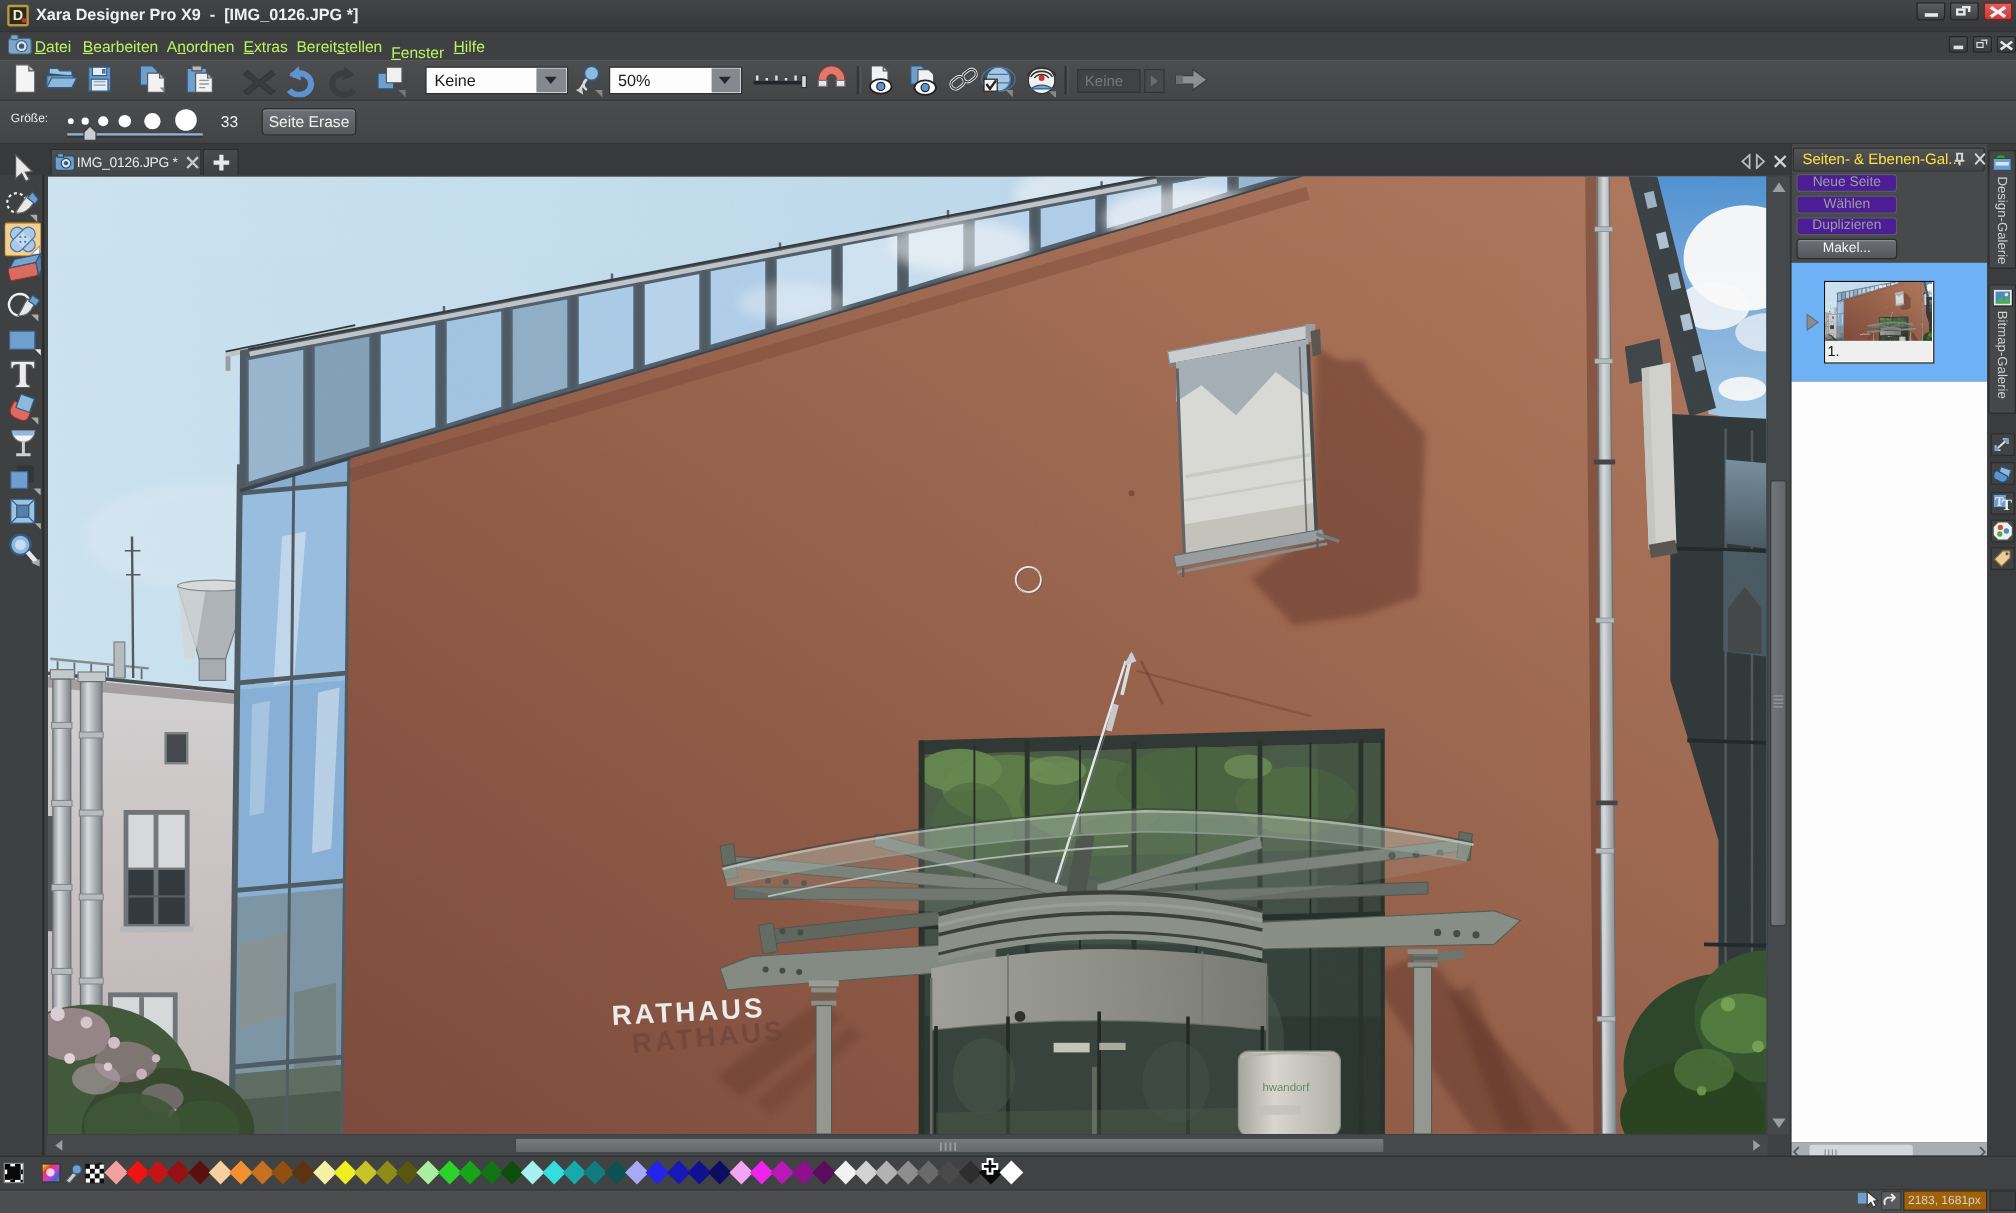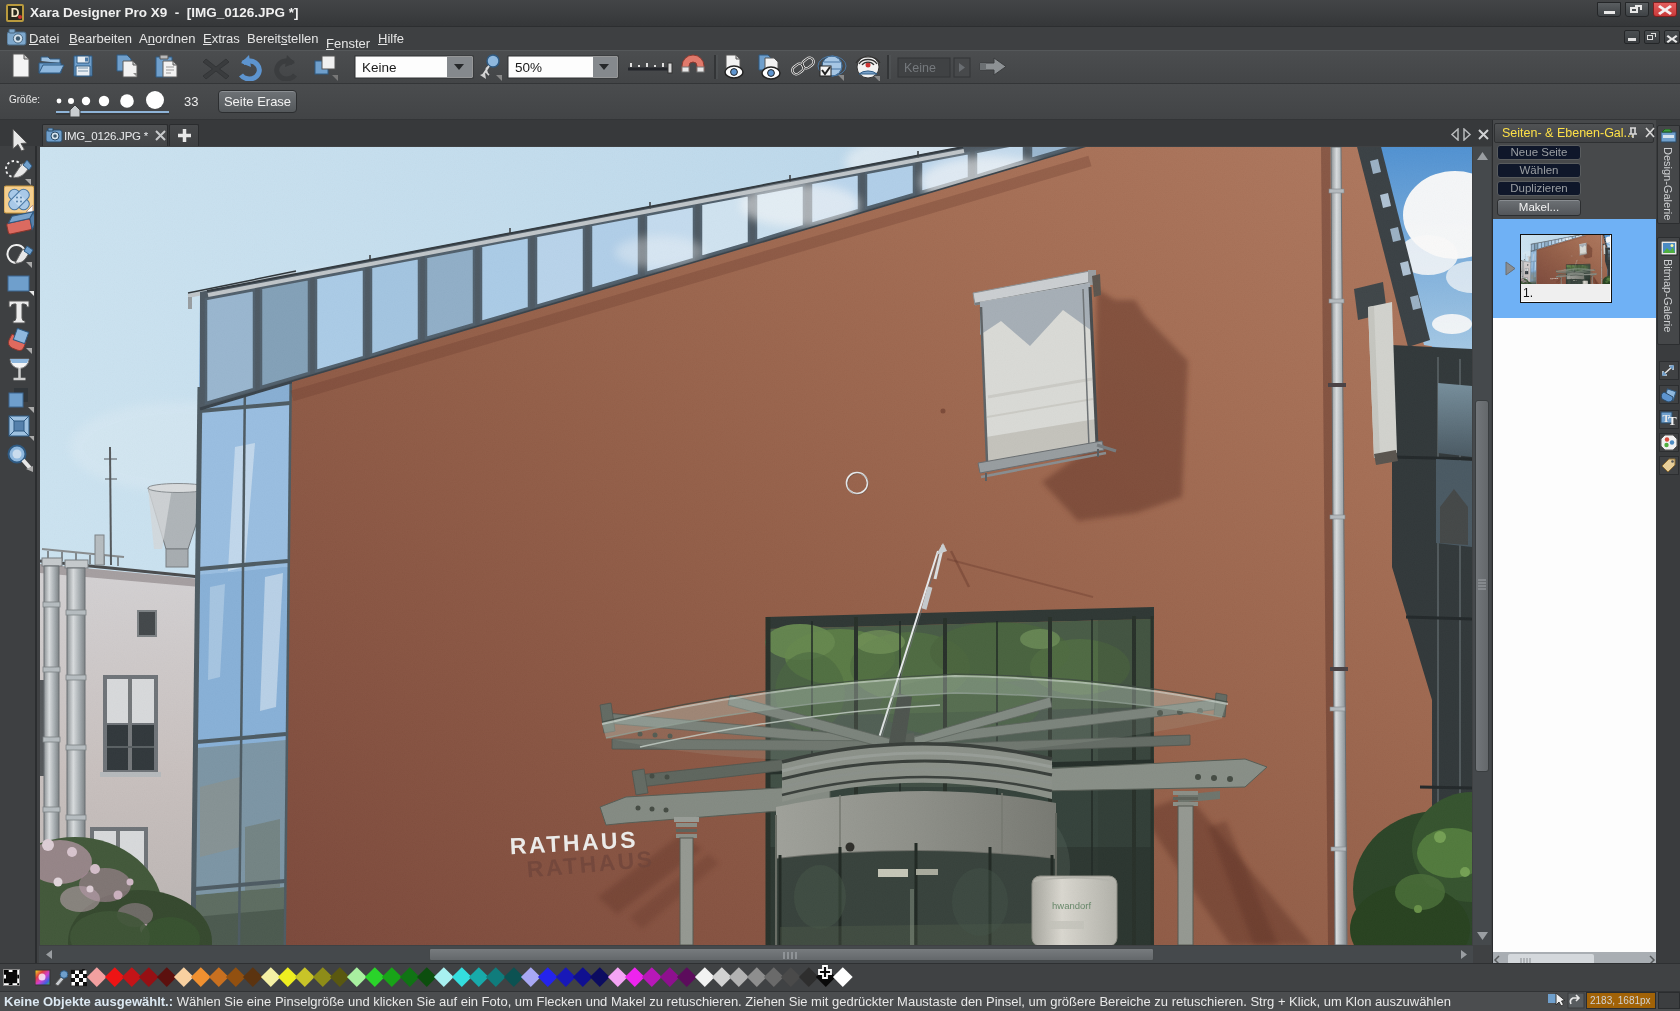--- a/index.html
+++ b/index.html
@@ -4,40 +4,40 @@
 html,body{margin:0;padding:0;width:1680px;height:1011px;overflow:hidden;background:#3c3e40;font-family:"Liberation Sans",sans-serif;}
 *{box-sizing:border-box;}
 .abs{position:absolute;}
 #app{position:relative;width:1680px;height:1011px;background:#3f4143;}
 
 #titlebar{left:0;top:0;width:1680px;height:27px;background:linear-gradient(#434547,#353739);border-bottom:1px solid #2c2e30;}
 #titletxt{left:30px;top:5px;color:#f0f0f0;font-size:13.5px;font-weight:bold;}
 .winbtn{top:2px;width:24px;height:15px;border-radius:0 0 3px 3px;background:linear-gradient(#5a5e61,#3e4245);border:1px solid #242628;color:#e8e8e8;}
 
 #menubar{left:0;top:27px;width:1680px;height:23px;background:#3e4042;}
-.menuitem{color:#e5e5e5;font-size:13px;}
+.menuitem{color:#bef264;font-size:13px;}
 .docbtn{top:30px;width:16px;height:14px;background:linear-gradient(#4a4e51,#3a3d40);border:1px solid #242628;border-radius:2px;}
 
 #tb1{left:0;top:50px;width:1680px;height:34px;background:linear-gradient(#4b4d4f,#434547);border-top:1px solid #55585a;border-bottom:1px solid #333537;}
 
 #tb2{left:0;top:84px;width:1680px;height:36px;background:linear-gradient(#4a4c4e,#424446);border-bottom:1px solid #333537;}
 
 #tabrow{left:0;top:120px;width:1680px;height:26px;background:#37393b;}
 #tab1{left:42px;top:124px;width:126px;height:22px;background:linear-gradient(#4e5052,#434547);border:1px solid #2a2c2e;border-bottom:none;border-radius:2px 2px 0 0;}
 #tabplus{left:169px;top:124px;width:30px;height:22px;background:linear-gradient(#47494b,#3e4042);border:1px solid #2a2c2e;border-bottom:none;border-radius:2px 2px 0 0;}
 
 #lbar{left:0;top:146px;width:37px;height:818px;background:#3e4042;border-right:2px solid #2b2d2f;}
 
 #vsb{left:1473px;top:147px;width:18px;height:798px;background:#45494c;}
 #hsb{left:39px;top:946px;width:1434px;height:17px;background:#45494c;}
 #hthumb{left:390px;top:2px;width:725px;height:13px;background:linear-gradient(#777b7e,#64686b);border-radius:2px;border:1px solid #44484a;}
 
 #rpanel{left:1492px;top:120px;width:164px;height:871px;background:#47494b;border-left:1px solid #2a2c2e;}
 #rpanelhead{left:1494px;top:123px;width:160px;height:20px;background:linear-gradient(#505254,#404244);border:1px solid #2e3032;border-radius:2px;}
-.rbtn{left:1497px;width:84px;height:15px;border:1px solid #595c5e;border-radius:3px;background:#0f172a;color:#9a9ea2;font-size:11.5px;text-align:center;line-height:13px;}
+.rbtn{left:1497px;width:84px;height:15px;border:1px solid #595c5e;border-radius:3px;background:#4c1d95;color:#9a9ea2;font-size:11.5px;text-align:center;line-height:13px;}
 #bluearea{left:1493px;top:219px;width:163px;height:99px;background:#6fb1f5;}
 #whitearea{left:1493px;top:318px;width:163px;height:634px;background:#fdfdfd;}
 #rscroll{left:1493px;top:952px;width:163px;height:16px;background:#a9aeb3;}
 
 #rstrip{left:1656px;top:120px;width:24px;height:871px;background:#3a3c3e;}
 .rtab{left:1657px;width:23px;background:#454749;border:1px solid #2c2e30;border-radius:2px 0 0 2px;}
 .rticon{left:1659px;width:20px;height:19px;background:#404244;border:1px solid #2c2e30;}
 .vtext{color:#cfd1d3;font-size:11px;writing-mode:vertical-rl;letter-spacing:0;}
 
 #palrow{left:0;top:963px;width:1680px;height:28px;background:#404244;border-top:1px solid #2e3032;}
@@ -475,21 +475,20 @@
 <div class="abs diamond" style="left:749.5px;background:#8e8e8e;"></div>
 <div class="abs diamond" style="left:766.9px;background:#6a6a6a;"></div>
 <div class="abs diamond" style="left:784.2px;background:#4a4a4a;"></div>
 <div class="abs diamond" style="left:801.6px;background:#2e2e2e;"></div>
 <div class="abs diamond" style="left:818.9px;background:#0a0a0a;"></div>
 <div class="abs diamond" style="left:836.3px;background:#ffffff;"></div>
 <svg class="abs" style="left:817px;top:965px" width="16" height="16">
       <path d="M6 1 h4 v4 h4 v4 h-4 v4 h-4 v-4 h-4 v-4 h4 z" fill="#0a0a0a" stroke="#ffffff" stroke-width="1.8"></path>
     </svg>
 <div class="abs" id="status"></div>
-<div class="abs" style="left:4px;top:994px;font-size:13px;color:#e8e8e8;white-space:nowrap;"><b style="color:#dce8f2">Keine Objekte ausgewählt.:</b> Wählen Sie eine Pinselgröße und klicken Sie auf ein Foto, um Flecken und Makel zu retuschieren. Ziehen Sie mit gedrückter Maustaste den Pinsel, um größere Bereiche zu retuschieren. Strg + Klick, um Klon auszuwählen</div>
 <svg class="abs" style="left:1548px;top:992px" width="38" height="18">
       <rect x="0" y="2" width="8" height="9" fill="#6f9fcc"></rect>
       <path d="M8 1 L8 13 L11 10 L13 14 L15.5 12.5 L13.5 9 L17 8.5 Z" fill="#f0f0f0" stroke="#333"></path>
       <rect x="20" y="1" width="16" height="15" fill="#585c5f" stroke="#3a3c3e"></rect>
       <path d="M23 12 q-2 -4 2 -6 h6 m-3 -3 l3 3 l-3 3" stroke="#e8e8e8" stroke-width="1.6" fill="none"></path>
     </svg>
 <div class="abs" style="left:1586px;top:992px;width:70px;height:17px;background:#a16207;border:1px solid #2a2c2e;color:#d0d2d4;font-size:10px;line-height:16px;padding-left:3px;white-space:nowrap;overflow:hidden;">2183, 1681px</div>
 <div class="abs" style="left:1658px;top:992px;width:22px;height:17px;background:#3c3e40;border:1px solid #2a2c2e;"></div>
 <svg class="abs" style="left:40px;top:147px" width="1432" height="798" viewBox="0 0 1432 798">
 <defs>

